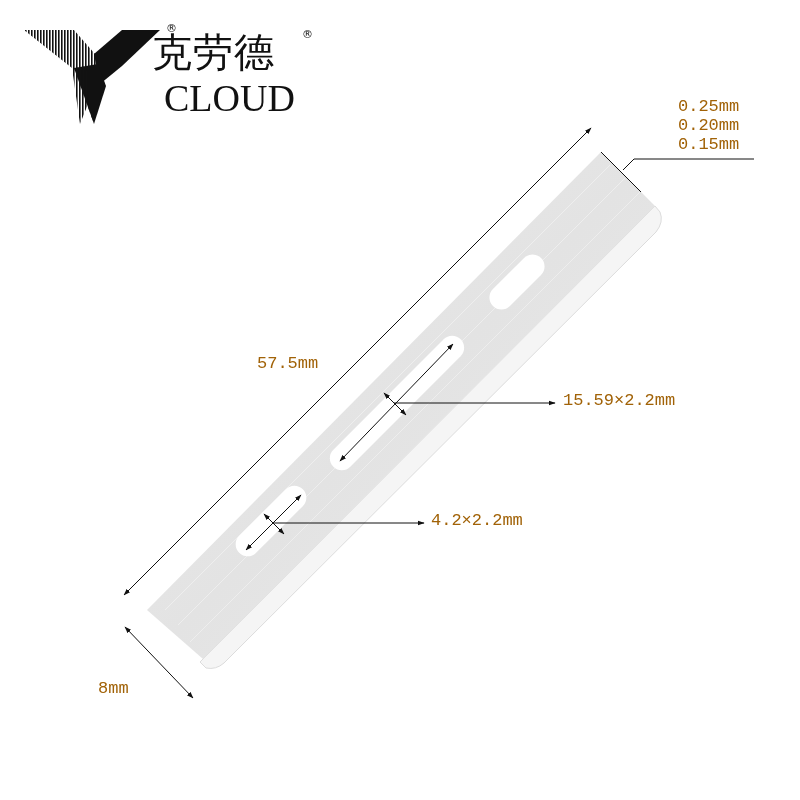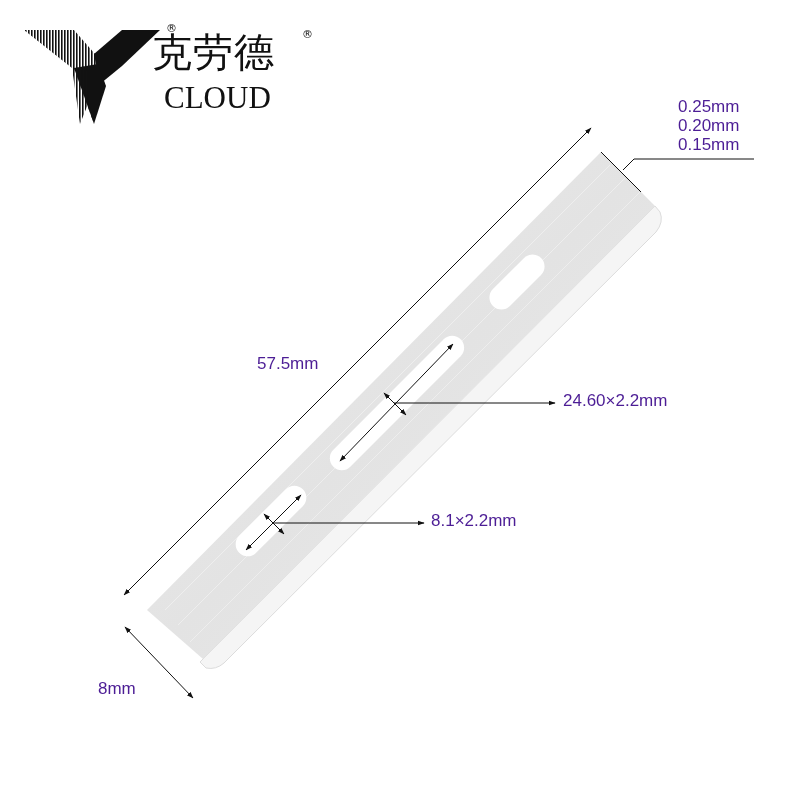--- a/index.html
+++ b/index.html
@@ -1,23 +1,23 @@
 <!DOCTYPE html>
 <html><head>
 <meta charset="utf-8">
 <style>
   html, body { margin: 0; padding: 0; background: #ffffff; }
   body { width: 800px; height: 800px; position: relative; overflow: hidden; font-family: "DejaVu Serif", "Liberation Serif", serif; }
   .logo { position: absolute; left: 22px; top: 24px; width: 300px; height: 110px; }
   .brand-cn { position: absolute; left: 165px; top: 30px; font-size: 40px; letter-spacing: 1px; color: #111; font-family: "DejaVu Serif", serif; line-height: 44px; }
-  .brand-en { position: absolute; left: 164px; top: 78px; font-size: 31px; color: #111; font-family: "Liberation Serif", serif; line-height: 40px; letter-spacing: 0px; }
+  .brand-en { position: absolute; left: 164px; top: 78px; font-size: 38px; color: #111; font-family: "Liberation Serif", serif; line-height: 40px; letter-spacing: 0px; }
   .reg { position: absolute; font-size: 11px; color: #111; font-family: "DejaVu Sans", sans-serif; }
   .reg1 { left: 166px; top: 22px; }
   .reg2 { left: 302px; top: 28px; }
-  .label { position: absolute; color: #4c1d95; font-family: Liberation Sans, sans-serif; font-size: 17px; white-space: nowrap; line-height: 18px; }
+  .label { position: absolute; color: #a16207; font-family: Liberation Mono, monospace; font-size: 17px; white-space: nowrap; line-height: 18px; }
   .thick { left: 678px; top: 97px; font-size: 17px; line-height: 19px; }
   .thick div { text-align: right; }
   .length { left: 257px; top: 355px; }
   .slot-long { left: 563px; top: 392px; }
   .slot-short { left: 431px; top: 512px; }
   .width { left: 98px; top: 680px; }
   svg.drawing { position: absolute; left: 0; top: 0; }
 </style>
 </head>
 <body>
@@ -89,15 +89,15 @@
   <line x1="264" y1="514" x2="284" y2="534" stroke="#111" stroke-width="1" marker-start="url(#arr)" marker-end="url(#arr)"></line>
   <line x1="273" y1="523" x2="424" y2="523" stroke="#111" stroke-width="1" marker-end="url(#arr)"></line>
 </svg>
 
 <div class="label thick">
   <div>0.25mm</div>
   <div>0.20mm</div>
   <div>0.15mm</div>
 </div>
 <div class="label length">57.5mm</div>
-<div class="label slot-long">24.60×2.2mm</div>
-<div class="label slot-short">8.1×2.2mm</div>
+<div class="label slot-long">15.59×2.2mm</div>
+<div class="label slot-short">4.2×2.2mm</div>
 <div class="label width">8mm</div>
 
 </body></html>

